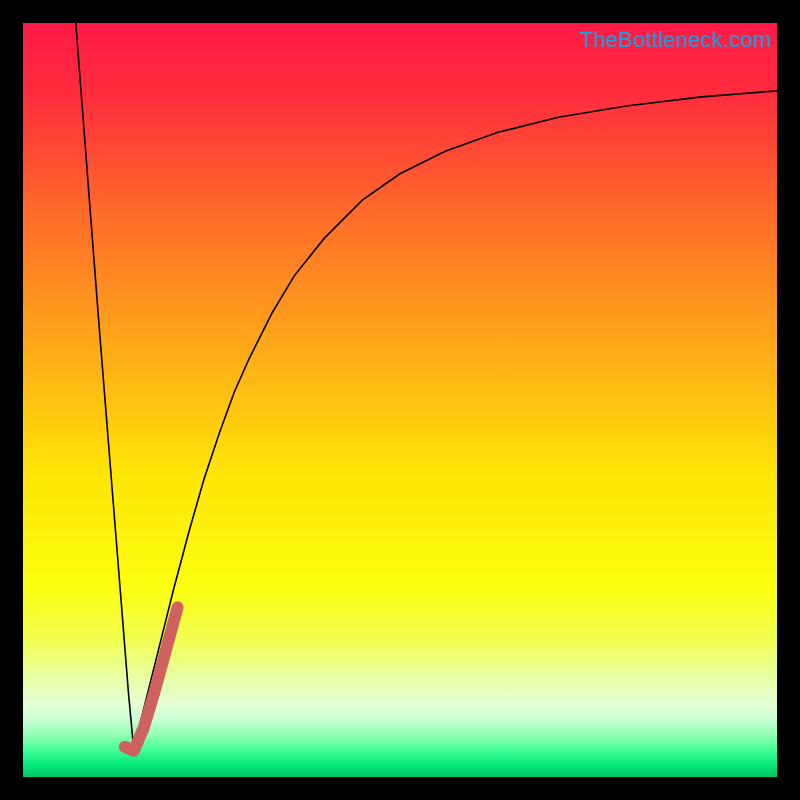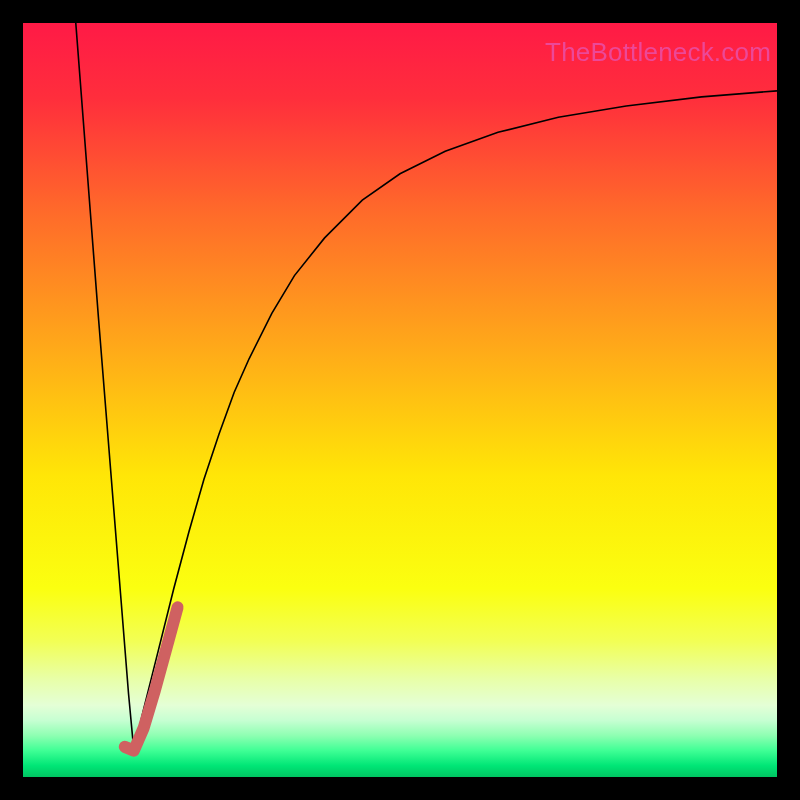--- a/index.html
+++ b/index.html
@@ -21,24 +21,24 @@
   }
   .plot {
     position: absolute;
     left: 0;
     top: 0;
     width: 754px;
     height: 754px;
   }
   .watermark {
     position: absolute;
-    top: 14px;
+    top: 4px;
     right: 6px;
-    color: #ec4899;
-    font-size: 26px;
+    color: #0ea5e9;
+    font-size: 22px;
     font-weight: 400;
     letter-spacing: 0.2px;
     user-select: none;
   }
 </style>
 </head>
 <body>
 
 <div class="frame">
   <svg class="plot" viewBox="0 0 754 754">

